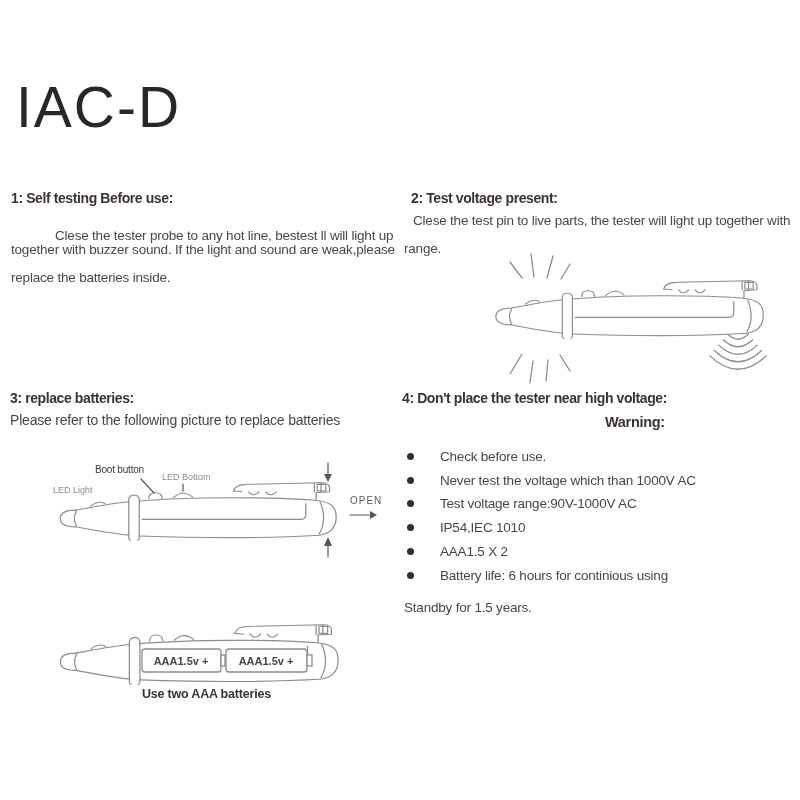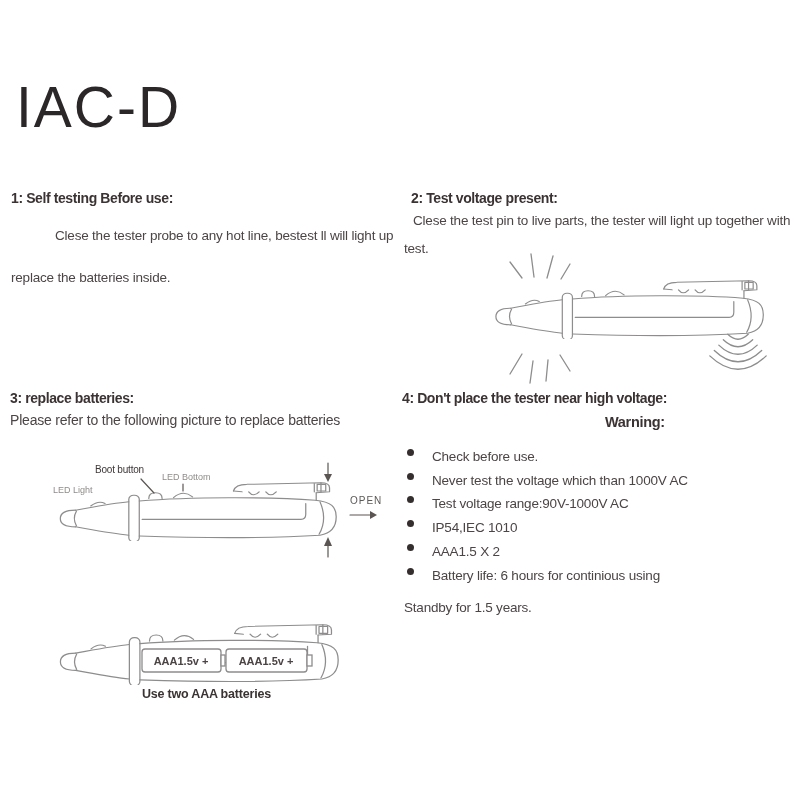--- a/index.html
+++ b/index.html
@@ -8,21 +8,21 @@
     font-family:"Liberation Sans",sans-serif;color:#4c4445;overflow:hidden;
   }
   .abs{position:absolute;white-space:nowrap;}
   .doc-title{
     top:74px;left:16px;width:800px;text-align:left;
     font-size:57px;font-weight:400;letter-spacing:2px;color:#2b2728;
   }
   .sec-head{font-size:14px;font-weight:bold;color:#3b3233;letter-spacing:-0.4px;}
   .body-line{font-size:13.5px;color:#4c4445;letter-spacing:-0.2px;}
   .warning-head{font-size:14.5px;font-weight:bold;color:#3b3233;letter-spacing:-0.3px;}
-  .bullet-row{position:absolute;display:flex;align-items:flex-start;}
+  .bullet-row{position:absolute;display:flex;align-items:center;gap:8px;}
   .bullet-dot{width:7px;height:7px;border-radius:50%;background:#352e2f;margin-right:18px;flex:0 0 auto;}
   .bullet-text{font-size:13.5px;color:#4c4445;letter-spacing:-0.2px;white-space:nowrap;}
   .dg-label-bold{font-size:10px;font-weight:normal;color:#3f3738;letter-spacing:-0.2px;}
   .dg-label{font-size:9px;color:#908c8a;letter-spacing:0px;}
   .dg-open{font-size:10px;color:#5c5956;letter-spacing:1px;}
   .dg-caption{font-size:12.5px;font-weight:bold;color:#3a3233;text-align:left;letter-spacing:-0.2px;}
   svg{position:absolute;overflow:visible;}
   svg .ln{fill:none;stroke:#8e8c8c;stroke-width:1.3;stroke-linecap:round;stroke-linejoin:round;}
   svg .mark{fill:none;stroke:#5a5552;stroke-width:1.2;stroke-linecap:round;}
   svg .tri{fill:#5a5552;stroke:none;}
@@ -59,25 +59,26 @@
           <path d="M287,25 C292,38 292,52 286,64"></path>
         </g>
       </symbol>
     </defs>
   </svg>
 
   <div class="abs doc-title">IAC-D</div>
 
   <div class="abs sec-head" style="left:11px;top:190px;">1: Self testing Before use:</div>
   <div class="abs body-line" style="left:11px;top:228px;margin-left:44px;">Clese the tester probe to any hot line, bestest ll will light up</div>
+  <div class="abs body-line" style="left:11px;top:242px;">together with buzzer sound. If the light and sound are weak,please</div>
   <div class="abs body-line" style="left:11px;top:270px;">replace the batteries inside.</div>
 
   <div class="abs sec-head" style="left:411px;top:190px;">2: Test voltage present:</div>
   <div class="abs body-line" style="left:413px;top:213px;">Clese the test pin to live parts, the tester will light up together with</div>
-  <div class="abs body-line" style="left:404px;top:241px;">test.</div>
+  <div class="abs body-line" style="left:404px;top:241px;">range.</div>
 
   <svg style="left:455px;top:248px;" width="330" height="145" viewBox="0 0 330 145">
     <g class="ln">
       <path d="M55,14 L67,30"></path>
       <path d="M76,6 L79,29"></path>
       <path d="M98,8 L92,30"></path>
       <path d="M115,16 L106,31"></path>
       <path d="M67,106 L55,126"></path>
       <path d="M78,113 L75,135"></path>
       <path d="M93,112 L91,133"></path>

